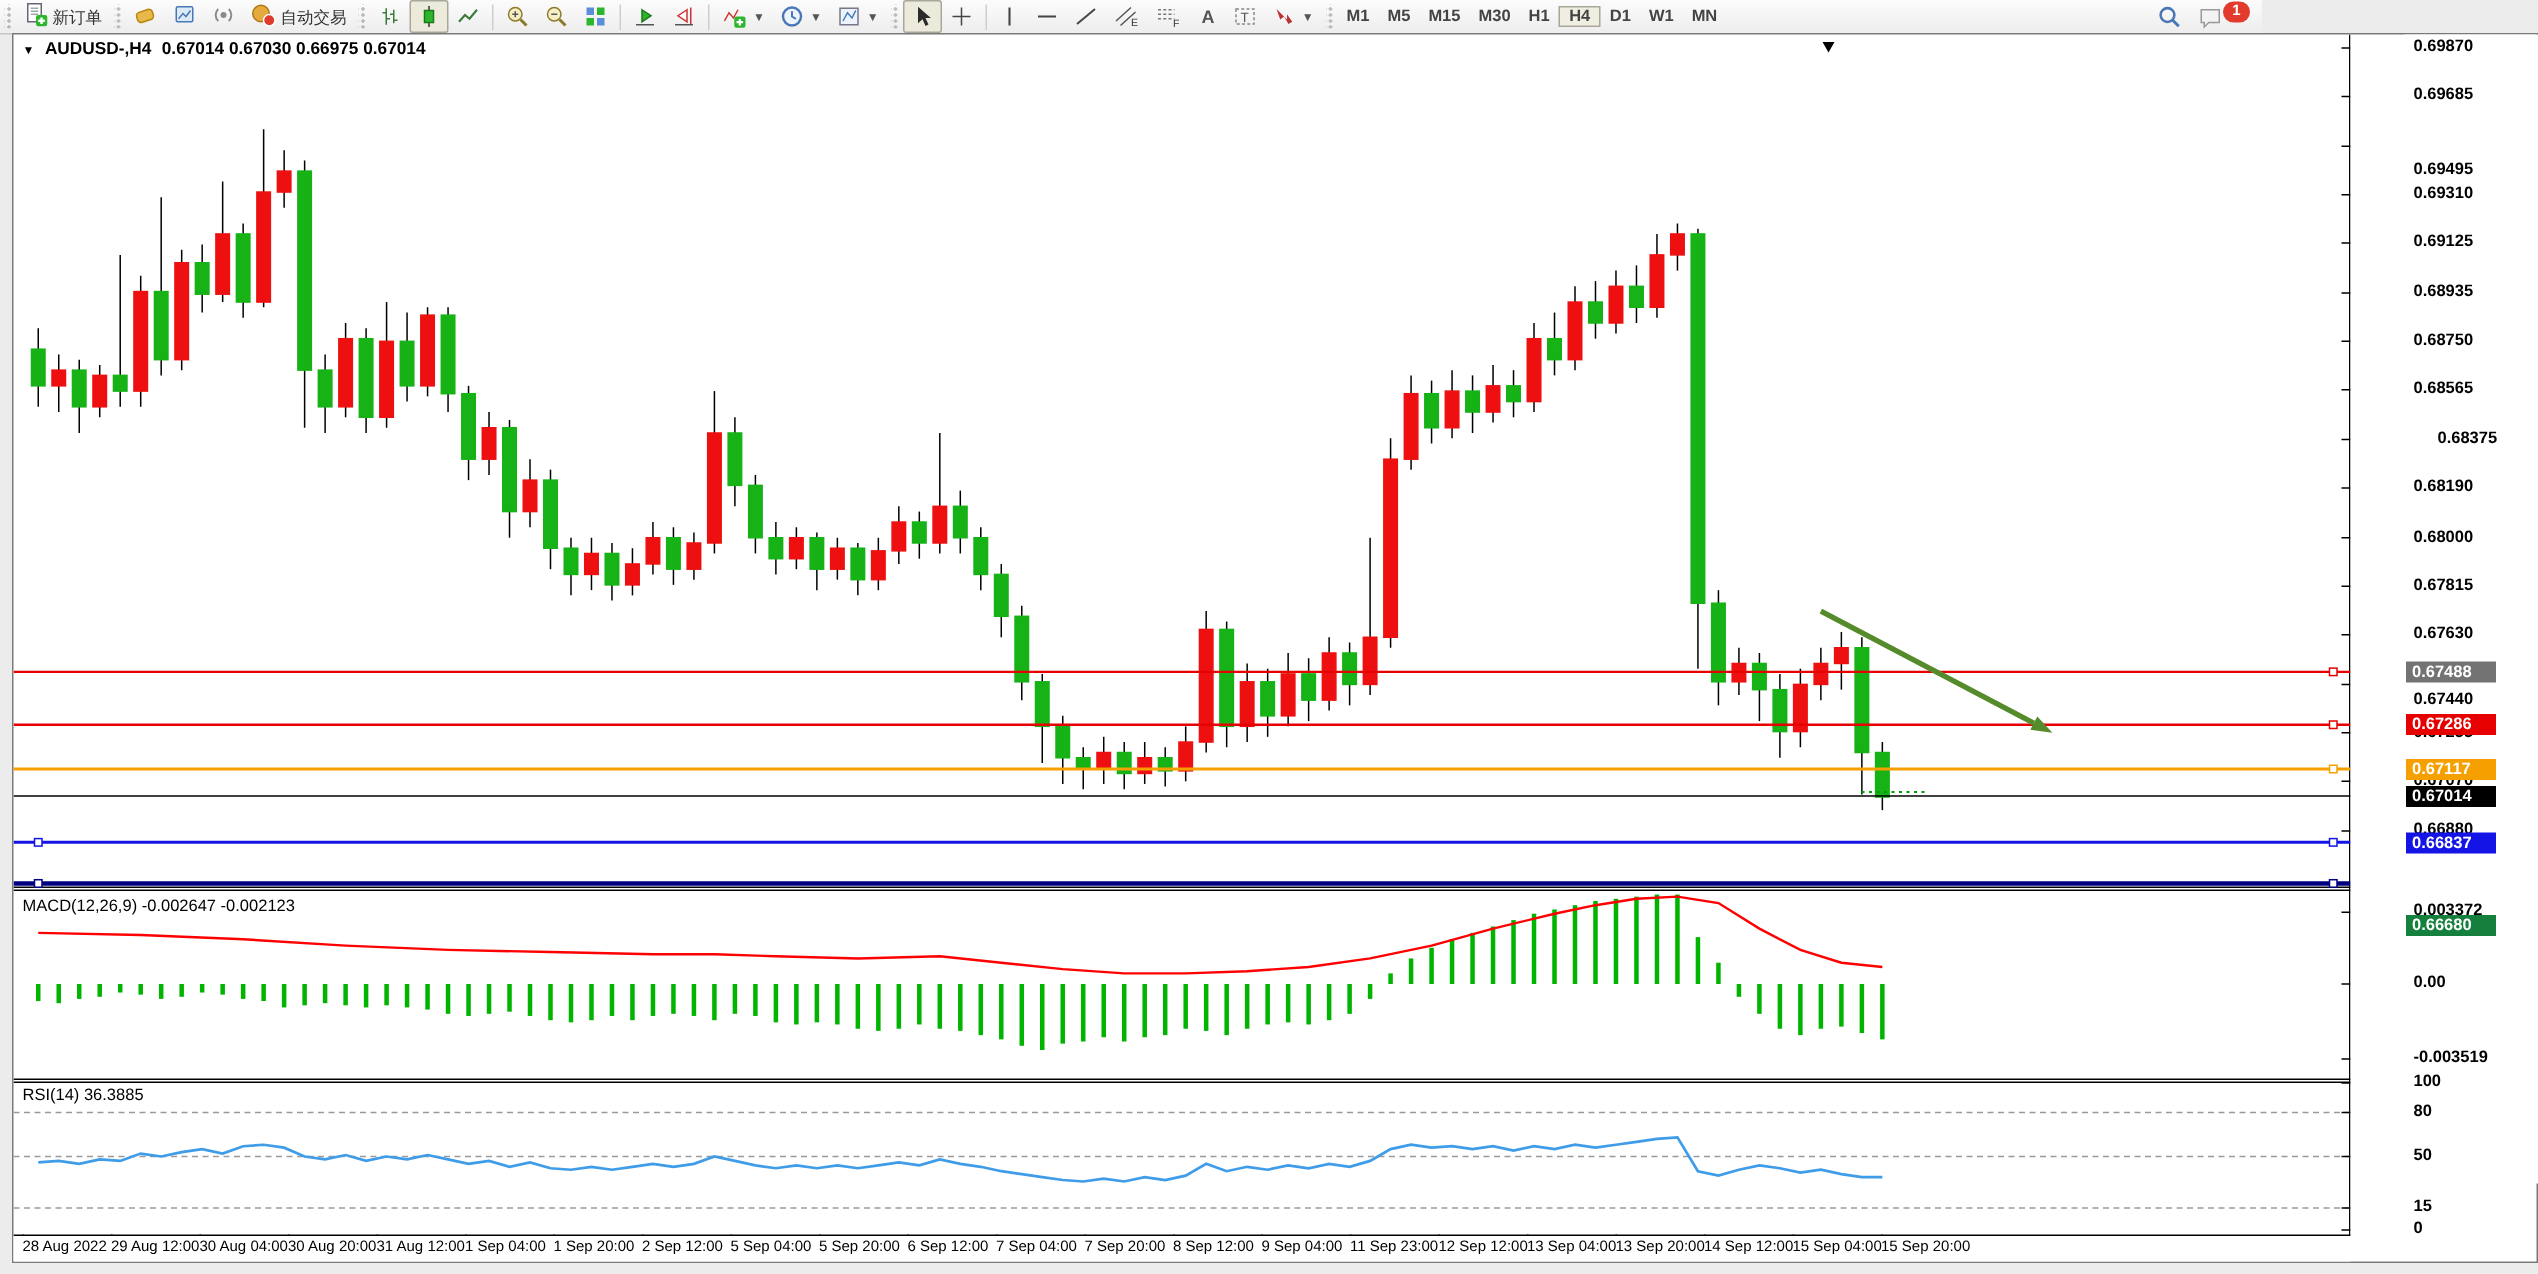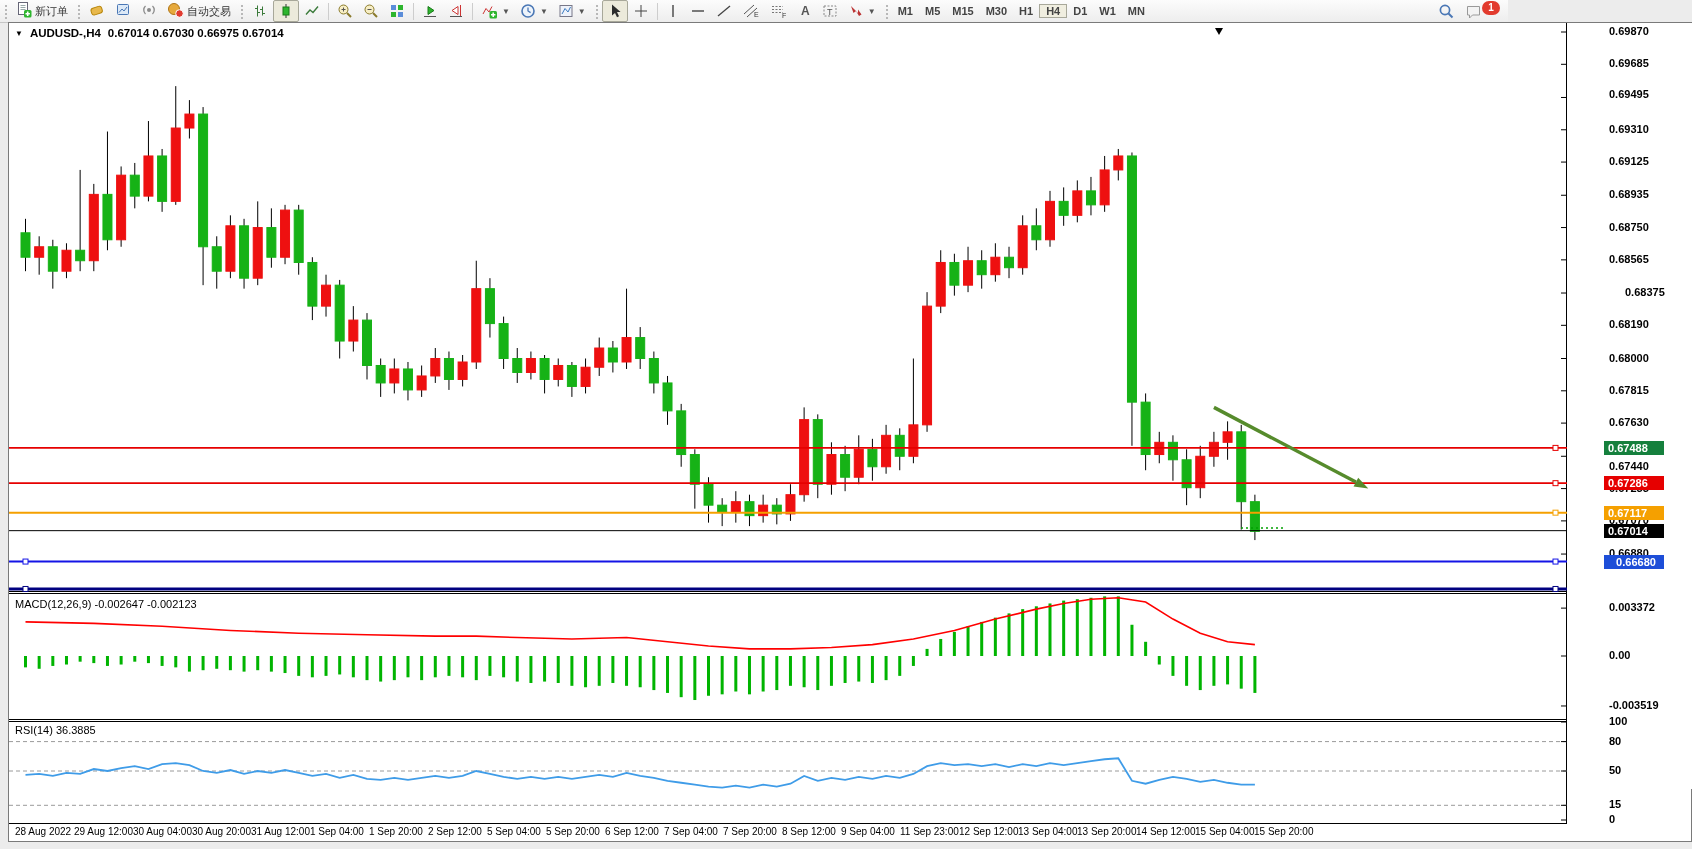--- a/index.html
+++ b/index.html
@@ -610,41 +610,41 @@
     <span>AUDUSD-,H4</span>
     <span>0.67014 0.67030 0.66975 0.67014</span>
   </div>
 
   <div class="indlabel" id="macdLabel" style="top: 575px;">MACD(12,26,9) -0.002647 -0.002123</div>
   <div class="indlabel" id="rsiLabel" style="top: 701px;">RSI(14) 36.3885</div>
 
   <div class="scalecol" id="scaleCol">
       <div class="ticklabel" style="top: 2px;">0.69870</div>
       <div class="ticklabel" style="top: 34.301px;">0.69685</div>
-      <div class="ticklabel" style="top: 65px;">0.69495</div>
+      <div class="ticklabel" style="top: 84px;">0.69495</div>
       <div class="ticklabel" style="top: 99.776px;">0.69310</div>
       <div class="ticklabel" style="top: 132.077px;">0.69125</div>
       <div class="ticklabel" style="top: 165.251px;">0.68935</div>
       <div class="ticklabel" style="top: 197.552px;">0.68750</div>
       <div class="ticklabel" style="top: 229.853px;">0.68565</div>
       <div class="ticklabel" style="top: 263.027px; padding-left: 16px;">0.68375</div>
       <div class="ticklabel" style="top: 295.328px;">0.68190</div>
       <div class="ticklabel" style="top: 328.502px; text-align: right;">0.68000</div>
       <div class="ticklabel" style="top: 360.803px;">0.67815</div>
       <div class="ticklabel" style="top: 393.104px;">0.67630</div>
       <div class="ticklabel" style="top: 437px;">0.67440</div>
       <div class="ticklabel" style="top: 458.579px;">0.67255</div>
       <div class="ticklabel" style="top: 490.88px;">0.67070</div>
       <div class="ticklabel" style="top: 524.054px;">0.66880</div>
-      <div class="pricetag" style="top: 417.897px; background: #15803d;">0.67488</div>
+      <div class="pricetag" style="top: 417.897px; background: #737373;">0.67488</div>
       <div class="pricetag" style="top: 453.166px; background: rgb(230, 0, 0);">0.67286</div>
       <div class="pricetag" style="top: 482.674px; background: rgb(245, 160, 0);">0.67117</div>
       <div class="pricetag" style="top: 500.658px; background: rgb(0, 0, 0);">0.67014</div>
       <div class="pricetag" style="top: 531.562px; background: rgb(20, 20, 230);">0.66837</div>
-      <div class="pricetag" style="top: 532px; background: #1d4ed8; text-align: center;">0.66680</div>
+      <div class="pricetag" style="top: 587px; background: #15803d;">0.66680</div>
       <div class="ticklabel" style="top: 578.118px;">0.003372</div>
       <div class="ticklabel" style="top: 626px;">0.00</div>
       <div class="ticklabel" style="top: 675.97px;">-0.003519</div>
       <div class="ticklabel" style="top: 692px;">100</div>
       <div class="ticklabel" style="top: 711.6px;">80</div>
       <div class="ticklabel" style="top: 741px;">50</div>
       <div class="ticklabel" style="top: 775.3px;">15</div>
       <div class="ticklabel" style="top: 790px;">0</div>
     </div>
   <div class="timeaxis" id="timeAxis">

